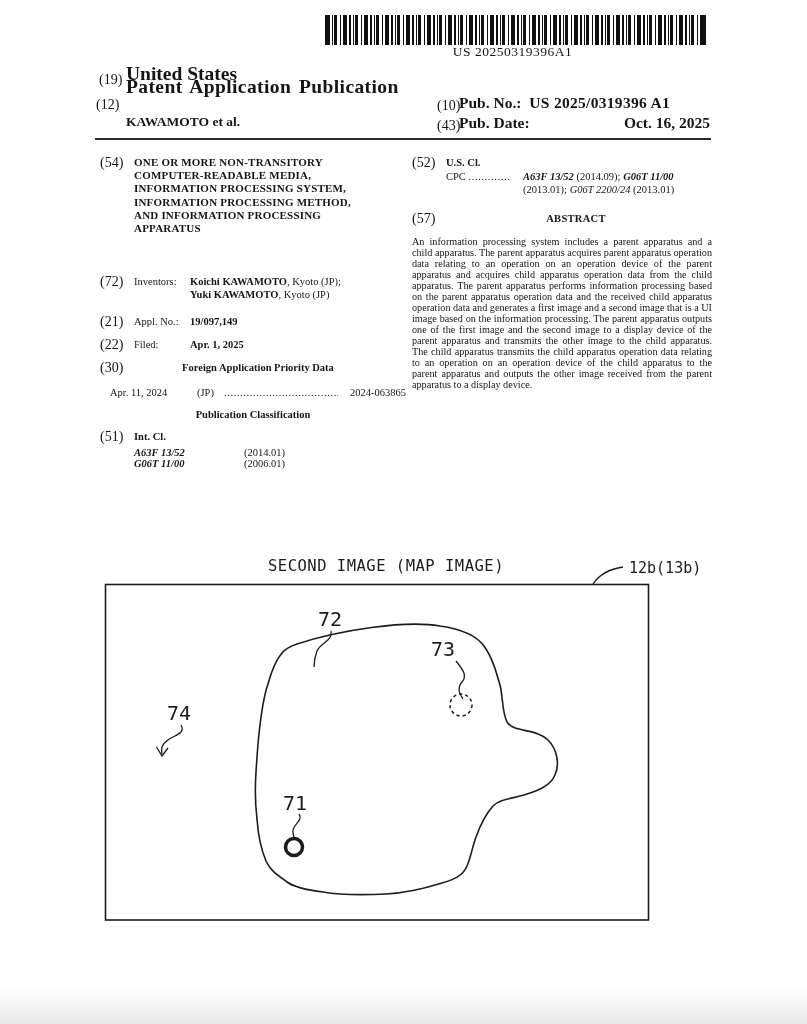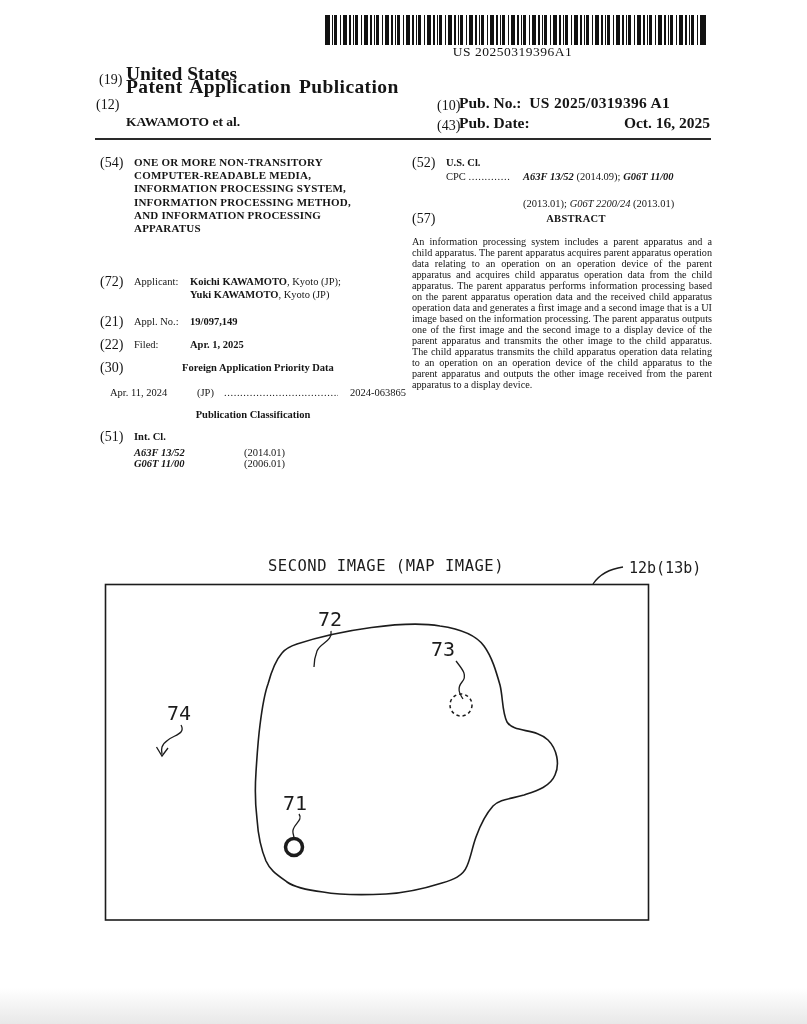--- a/index.html
+++ b/index.html
@@ -77,21 +77,21 @@
       <span class="t54line">COMPUTER-READABLE MEDIA,</span>
       <span class="t54line">INFORMATION PROCESSING SYSTEM,</span>
       <span class="t54line">INFORMATION PROCESSING METHOD,</span>
       <span class="t54line">AND INFORMATION PROCESSING</span>
       <span class="t54line">APPARATUS</span>
     </span>
   </div>
 
 
   <div class="brow" style="top:275px;">
-    <span class="n smallnum">(72)</span><span class="lbl">Applicant:</span><span class="stack">
+    <span class="n smallnum">(72)</span><span class="lbl">Inventors:</span><span class="stack">
       <span><b>Koichi KAWAMOTO</b><span>, Kyoto (JP);</span></span>
       <span><b>Yuki KAWAMOTO</b><span>, Kyoto (JP)</span></span>
     </span>
   </div>
 
   <div class="brow" style="top:315px;">
     <span class="n smallnum">(21)</span><span class="lbl">Appl. No.:</span><b>19/097,149</b>
   </div>
 
   <div class="brow" style="top:338px;">
@@ -124,21 +124,21 @@
   </div>
 
   <div class="rrow" style="left:412px;top:156px;">
     <span class="n smallnum">(52)</span><b>U.S. Cl.</b>
   </div>
   <div class="rrow" style="left:446px;top:169.5px;width:264px;">
     <span>CPC</span>
     <span class="dots" style="width:42px;">..............</span>
     <span class="abs" style="left:77px;"><span class="bi">A63F 13/52</span><span> (2014.09); </span><span class="bi">G06T 11/00</span></span>
   </div>
-  <div class="rrow" style="left:523px;top:197px;">
+  <div class="rrow" style="left:523px;top:183px;">
     <span>(2013.01); </span><span class="it">G06T 2200/24</span><span> (2013.01)</span>
   </div>
 
   <div class="rrow" style="left:412px;top:212px;">
     <span class="n smallnum">(57)</span><b style="display:inline-block;width:260px;text-align:center;letter-spacing:.3px;">ABSTRACT</b>
   </div>
   <div class="abstract">An information processing system includes a parent apparatus and a child apparatus. The parent apparatus acquires parent apparatus operation data relating to an operation on an operation device of the parent apparatus and acquires child apparatus operation data from the child apparatus. The parent apparatus performs information processing based on the parent apparatus operation data and the received child apparatus operation data and generates a first image and a second image that is a UI image based on the information processing. The parent apparatus outputs one of the first image and the second image to a display device of the parent apparatus and transmits the other image to the child apparatus. The child apparatus transmits the child apparatus operation data relating to an operation on an operation device of the child apparatus to the parent apparatus and outputs the other image received from the parent apparatus to a display device.</div>
 
   <svg class="figsvg" width="620" height="392" viewBox="0 0 620 392">
     <text class="fig-title" x="291" y="27" text-anchor="middle">SECOND IMAGE (MAP IMAGE)</text>

